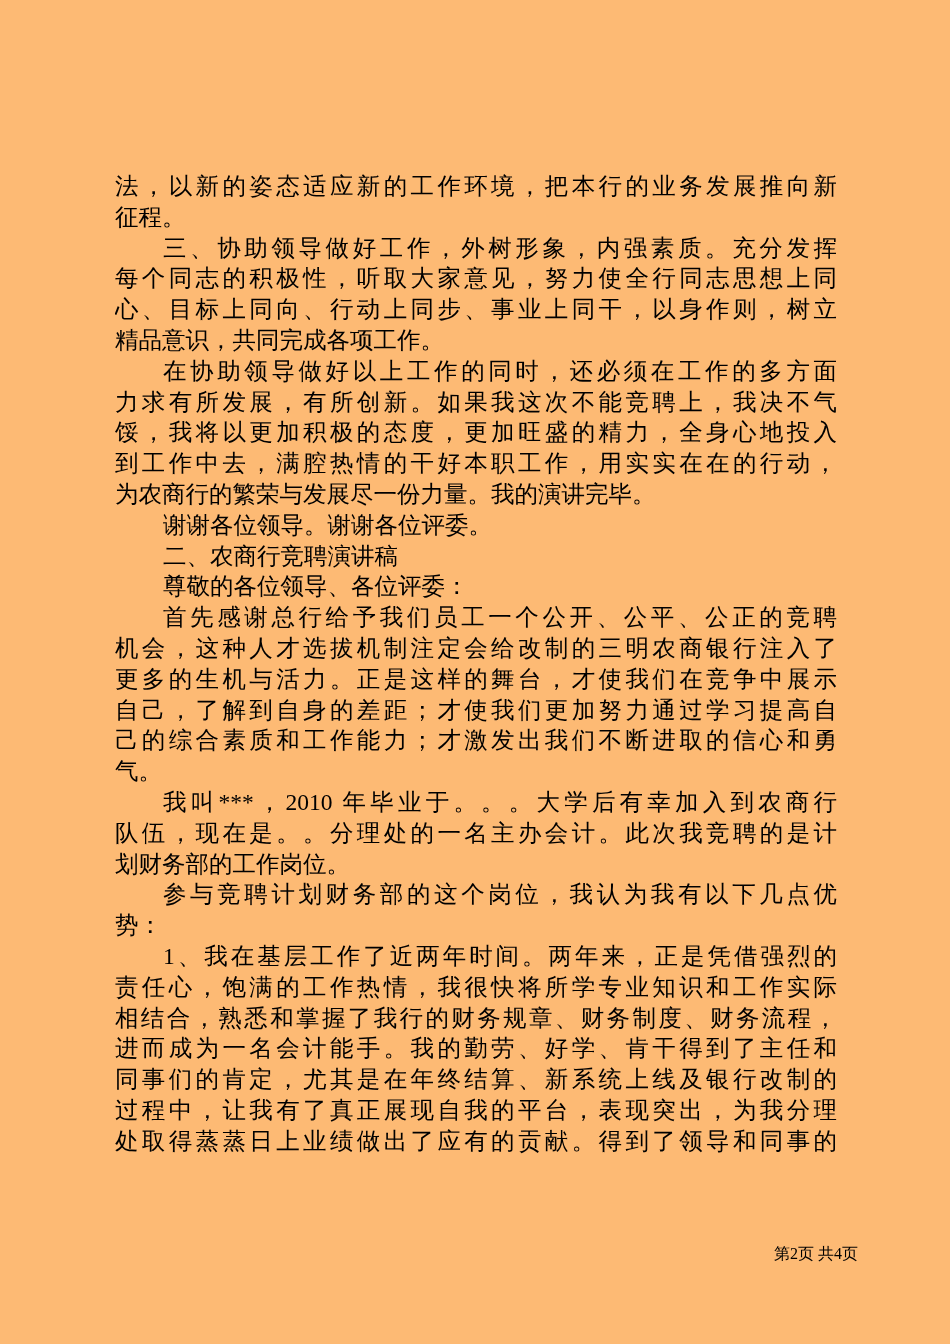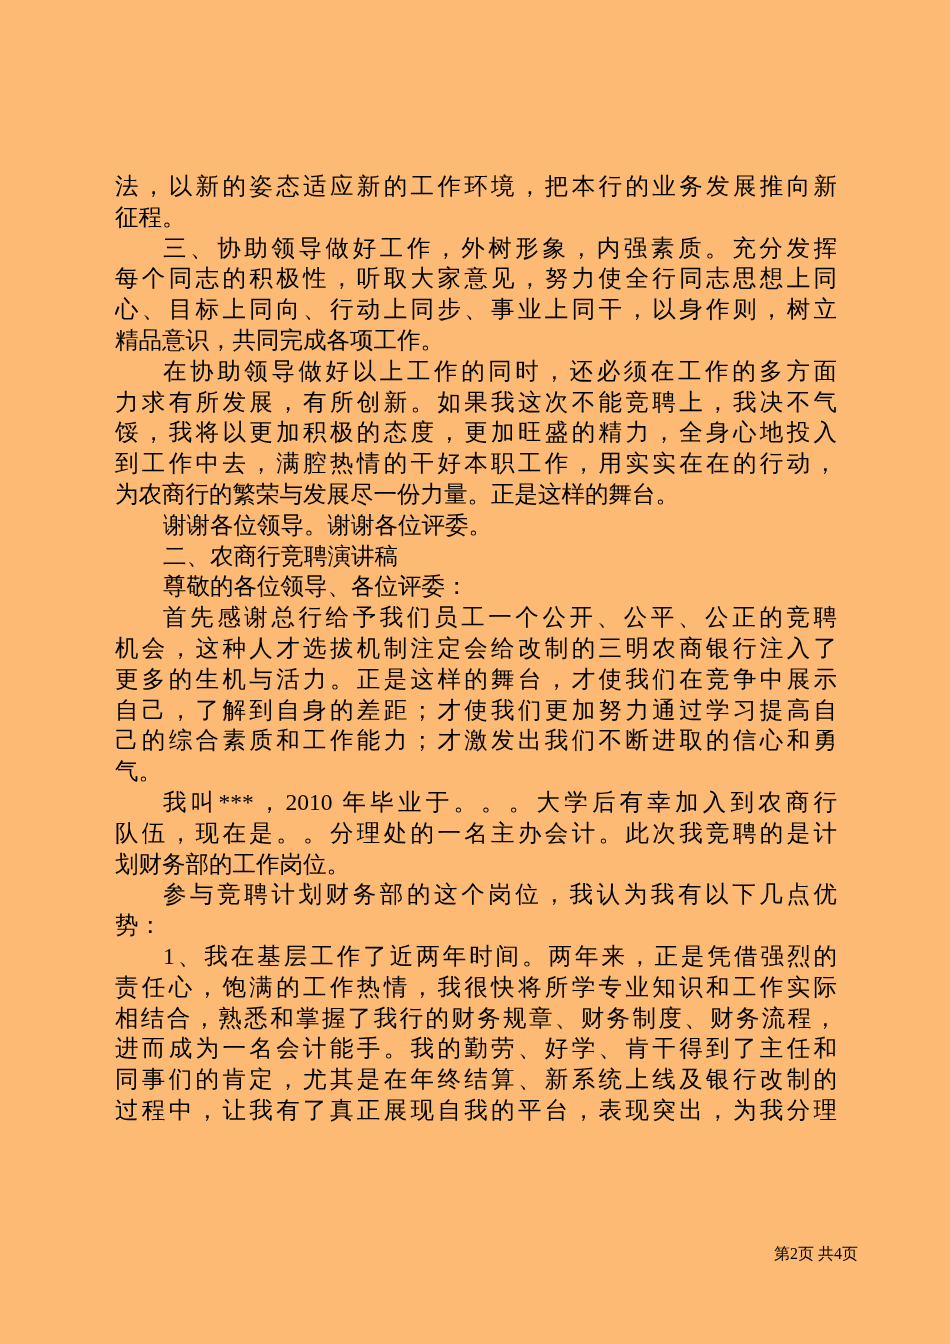--- a/index.html
+++ b/index.html
@@ -57,38 +57,39 @@
       <div class="line">法，以新的姿态适应新的工作环境，把本行的业务发展推向新</div>
       <div class="line end">征程。</div>
       <div class="line indent">三、协助领导做好工作，外树形象，内强素质。充分发挥</div>
       <div class="line">每个同志的积极性，听取大家意见，努力使全行同志思想上同</div>
       <div class="line">心、目标上同向、行动上同步、事业上同干，以身作则，树立</div>
       <div class="line end">精品意识，共同完成各项工作。</div>
       <div class="line indent">在协助领导做好以上工作的同时，还必须在工作的多方面</div>
       <div class="line">力求有所发展，有所创新。如果我这次不能竞聘上，我决不气</div>
       <div class="line">馁，我将以更加积极的态度，更加旺盛的精力，全身心地投入</div>
       <div class="line">到工作中去，满腔热情的干好本职工作，用实实在在的行动，</div>
-      <div class="line end">为农商行的繁荣与发展尽一份力量。正是这样的舞台。</div>
+      <div class="line end">为农商行的繁荣与发展尽一份力量。我的演讲完毕。</div>
       <div class="line indent end">谢谢各位领导。谢谢各位评委。</div>
       <div class="line indent end">二、农商行竞聘演讲稿</div>
       <div class="line indent end">尊敬的各位领导、各位评委：</div>
       <div class="line indent">首先感谢总行给予我们员工一个公开、公平、公正的竞聘</div>
       <div class="line">机会，这种人才选拔机制注定会给改制的三明农商银行注入了</div>
       <div class="line">更多的生机与活力。正是这样的舞台，才使我们在竞争中展示</div>
       <div class="line">自己，了解到自身的差距；才使我们更加努力通过学习提高自</div>
       <div class="line">己的综合素质和工作能力；才激发出我们不断进取的信心和勇</div>
       <div class="line end">气。</div>
       <div class="line indent">我叫***，2010 年毕业于。。。大学后有幸加入到农商行</div>
       <div class="line">队伍，现在是。。分理处的一名主办会计。此次我竞聘的是计</div>
       <div class="line end">划财务部的工作岗位。</div>
       <div class="line indent">参与竞聘计划财务部的这个岗位，我认为我有以下几点优</div>
       <div class="line end">势：</div>
       <div class="line indent">1、我在基层工作了近两年时间。两年来，正是凭借强烈的</div>
       <div class="line">责任心，饱满的工作热情，我很快将所学专业知识和工作实际</div>
       <div class="line">相结合，熟悉和掌握了我行的财务规章、财务制度、财务流程，</div>
       <div class="line">进而成为一名会计能手。我的勤劳、好学、肯干得到了主任和</div>
       <div class="line">同事们的肯定，尤其是在年终结算、新系统上线及银行改制的</div>
       <div class="line">过程中，让我有了真正展现自我的平台，表现突出，为我分理</div>
+      <div class="line">处取得蒸蒸日上业绩做出了应有的贡献。得到了领导和同事的</div>
     </div>
   <div class="footer">
     <span>第2页 共4页</span>
   </div>
 </div>
 
 </body></html>

